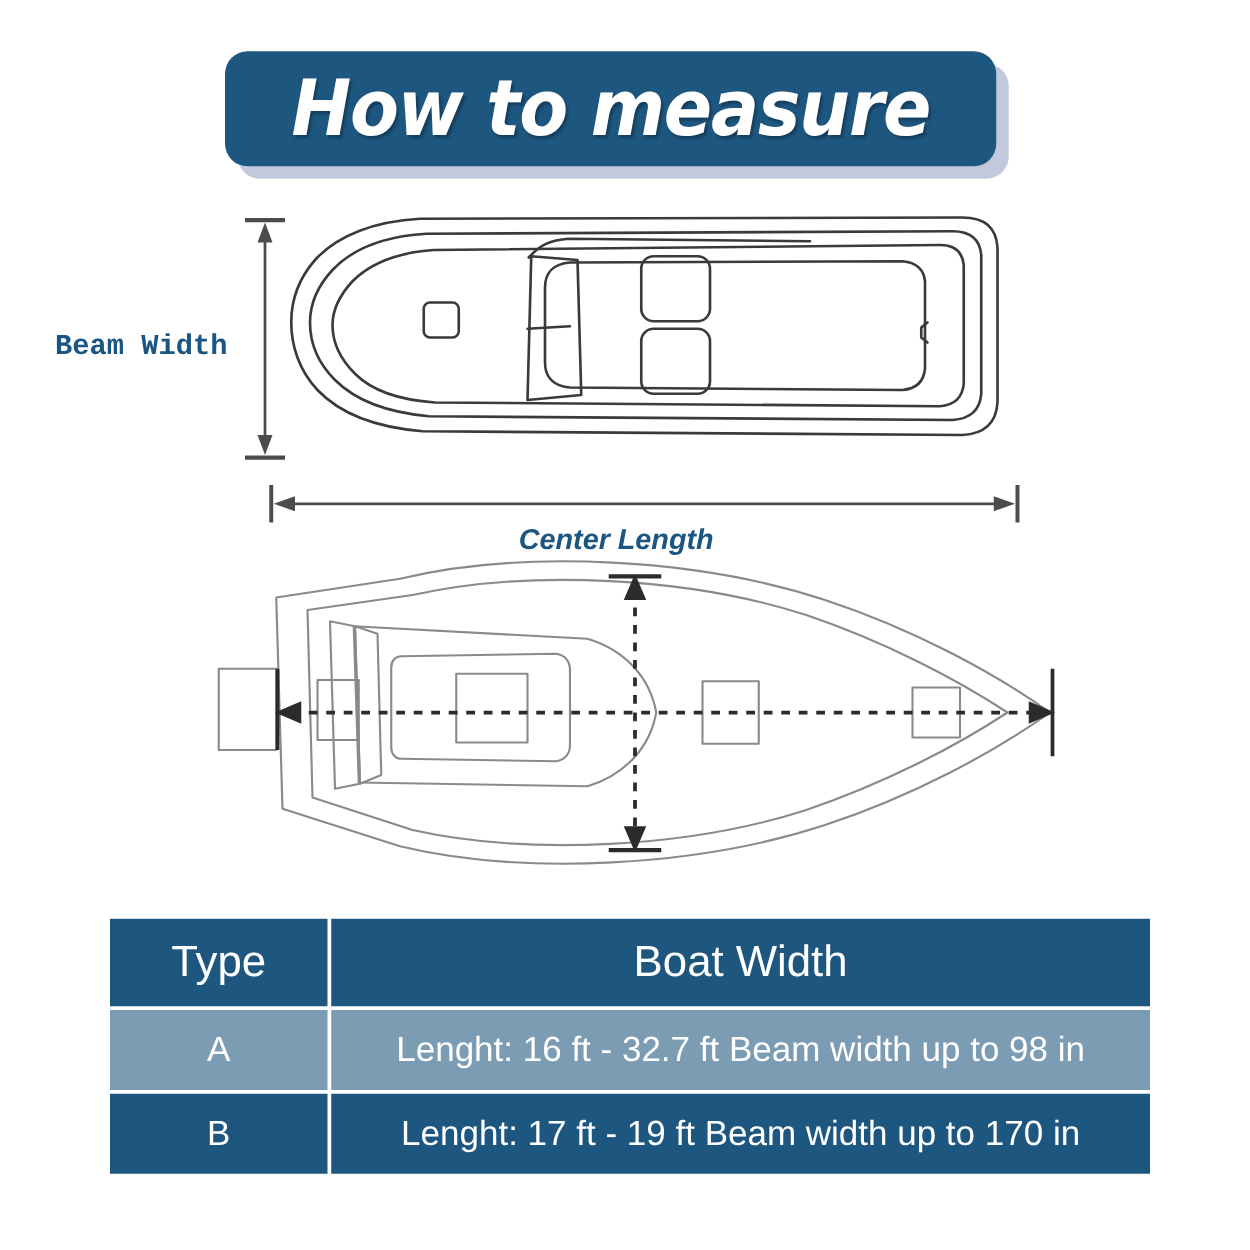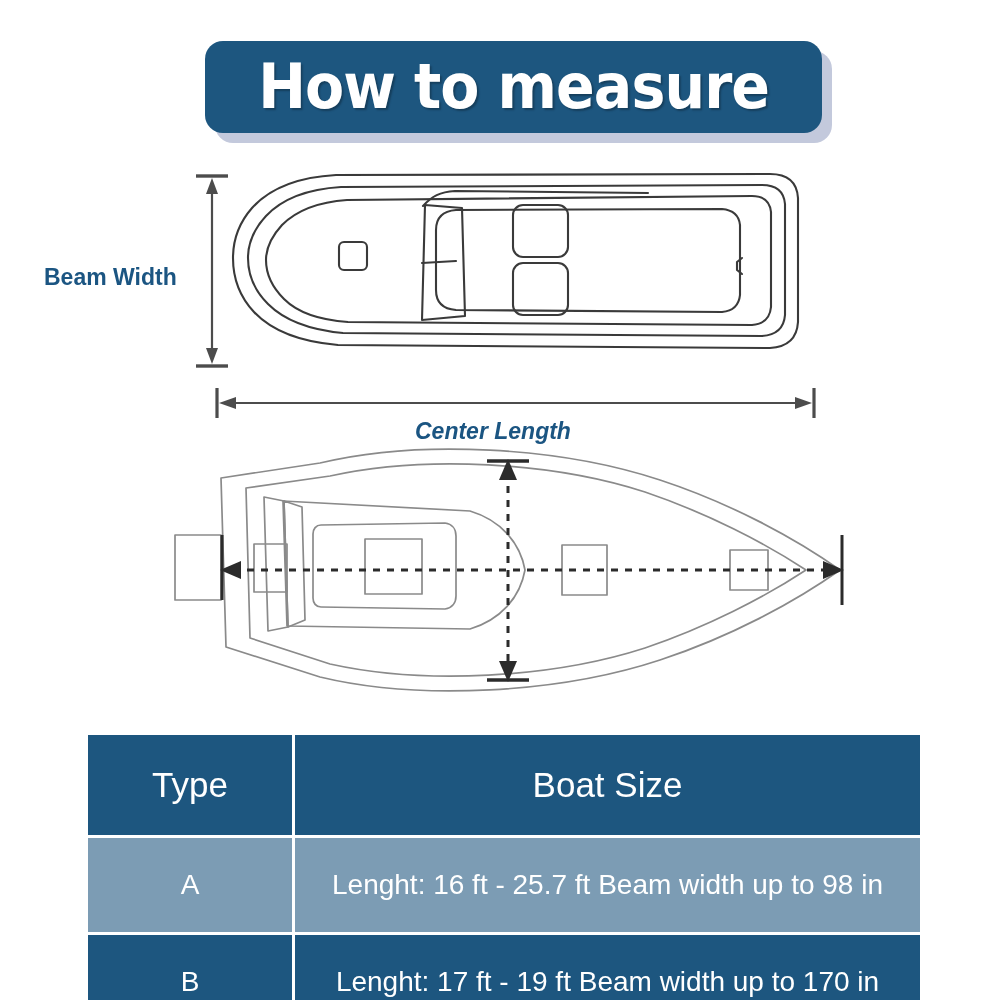--- a/index.html
+++ b/index.html
@@ -11,24 +11,25 @@
     width: 1000px;
     height: 1000px;
     position: relative;
     font-family: "Liberation Sans", sans-serif;
     overflow: hidden;
   }
 
   
   #banner-wrap {
     position: absolute;
-    left: 205px;
+    left: 180px;
     top: 41px;
     width: 617px;
     height: 92px;
+    font-style: italic;
   }
   #banner-shadow {
     position: absolute;
     left: 10px;
     top: 10px;
     width: 617px;
     height: 92px;
     background: #c3c9dc;
     border-radius: 18px;
   }
@@ -67,39 +68,39 @@
 
   
   .dim-label {
     position: absolute;
     color: #1b5582;
     font-weight: bold;
     font-size: 23px;
     font-family: "Liberation Sans", sans-serif;
     white-space: nowrap;
   }
-  #label-beam-width { left: 44px; top: 264px; }
+  #label-beam-width { left: 44px; top: 264px; font-family: Liberation Mono, monospace; }
   #label-center-length { left: 415px; top: 418px; font-style: italic; }
 
   
   #spec-table {
     position: absolute;
     left: 85px;
     top: 732px;
     width: 838px;
     border-collapse: separate;
     border-spacing: 3px;
     table-layout: fixed;
   }
   #spec-table td {
     color: #ffffff;
     text-align: center;
     font-family: "Liberation Sans", sans-serif;
     font-weight: normal;
-    padding: 16px;
+    padding: 1px;
     vertical-align: middle;
   }
   .col-type { width: 172px; }
   .th-cell {
     background: #1d567f;
     height: 68px;
     font-size: 35px;
   }
   .row-a td { background: #7c9cb4; height: 62px; font-size: 28px; }
   .row-b td { background: #1d567f; height: 62px; font-size: 28px; }
@@ -239,24 +240,24 @@
 
     <polygon points="508,532 499,511 517,511" stroke="none"></polygon>
   </g>
 
 </svg>
 
 <table id="spec-table">
   <tbody>
     <tr>
       <td class="th-cell col-type">Type</td>
-      <td class="th-cell">Boat Size</td>
+      <td class="th-cell">Boat Width</td>
     </tr>
     <tr class="row-a">
       <td class="cell-type col-type">A</td>
-      <td class="size-text">Lenght: 16 ft - 25.7 ft   Beam width up to 98 in</td>
+      <td class="size-text">Lenght: 16 ft - 32.7 ft   Beam width up to 98 in</td>
     </tr>
     <tr class="row-b">
       <td class="cell-type col-type">B</td>
       <td class="size-text">Lenght: 17 ft - 19 ft   Beam width up to 170 in</td>
     </tr>
   </tbody>
 </table>
 
 </body></html>

